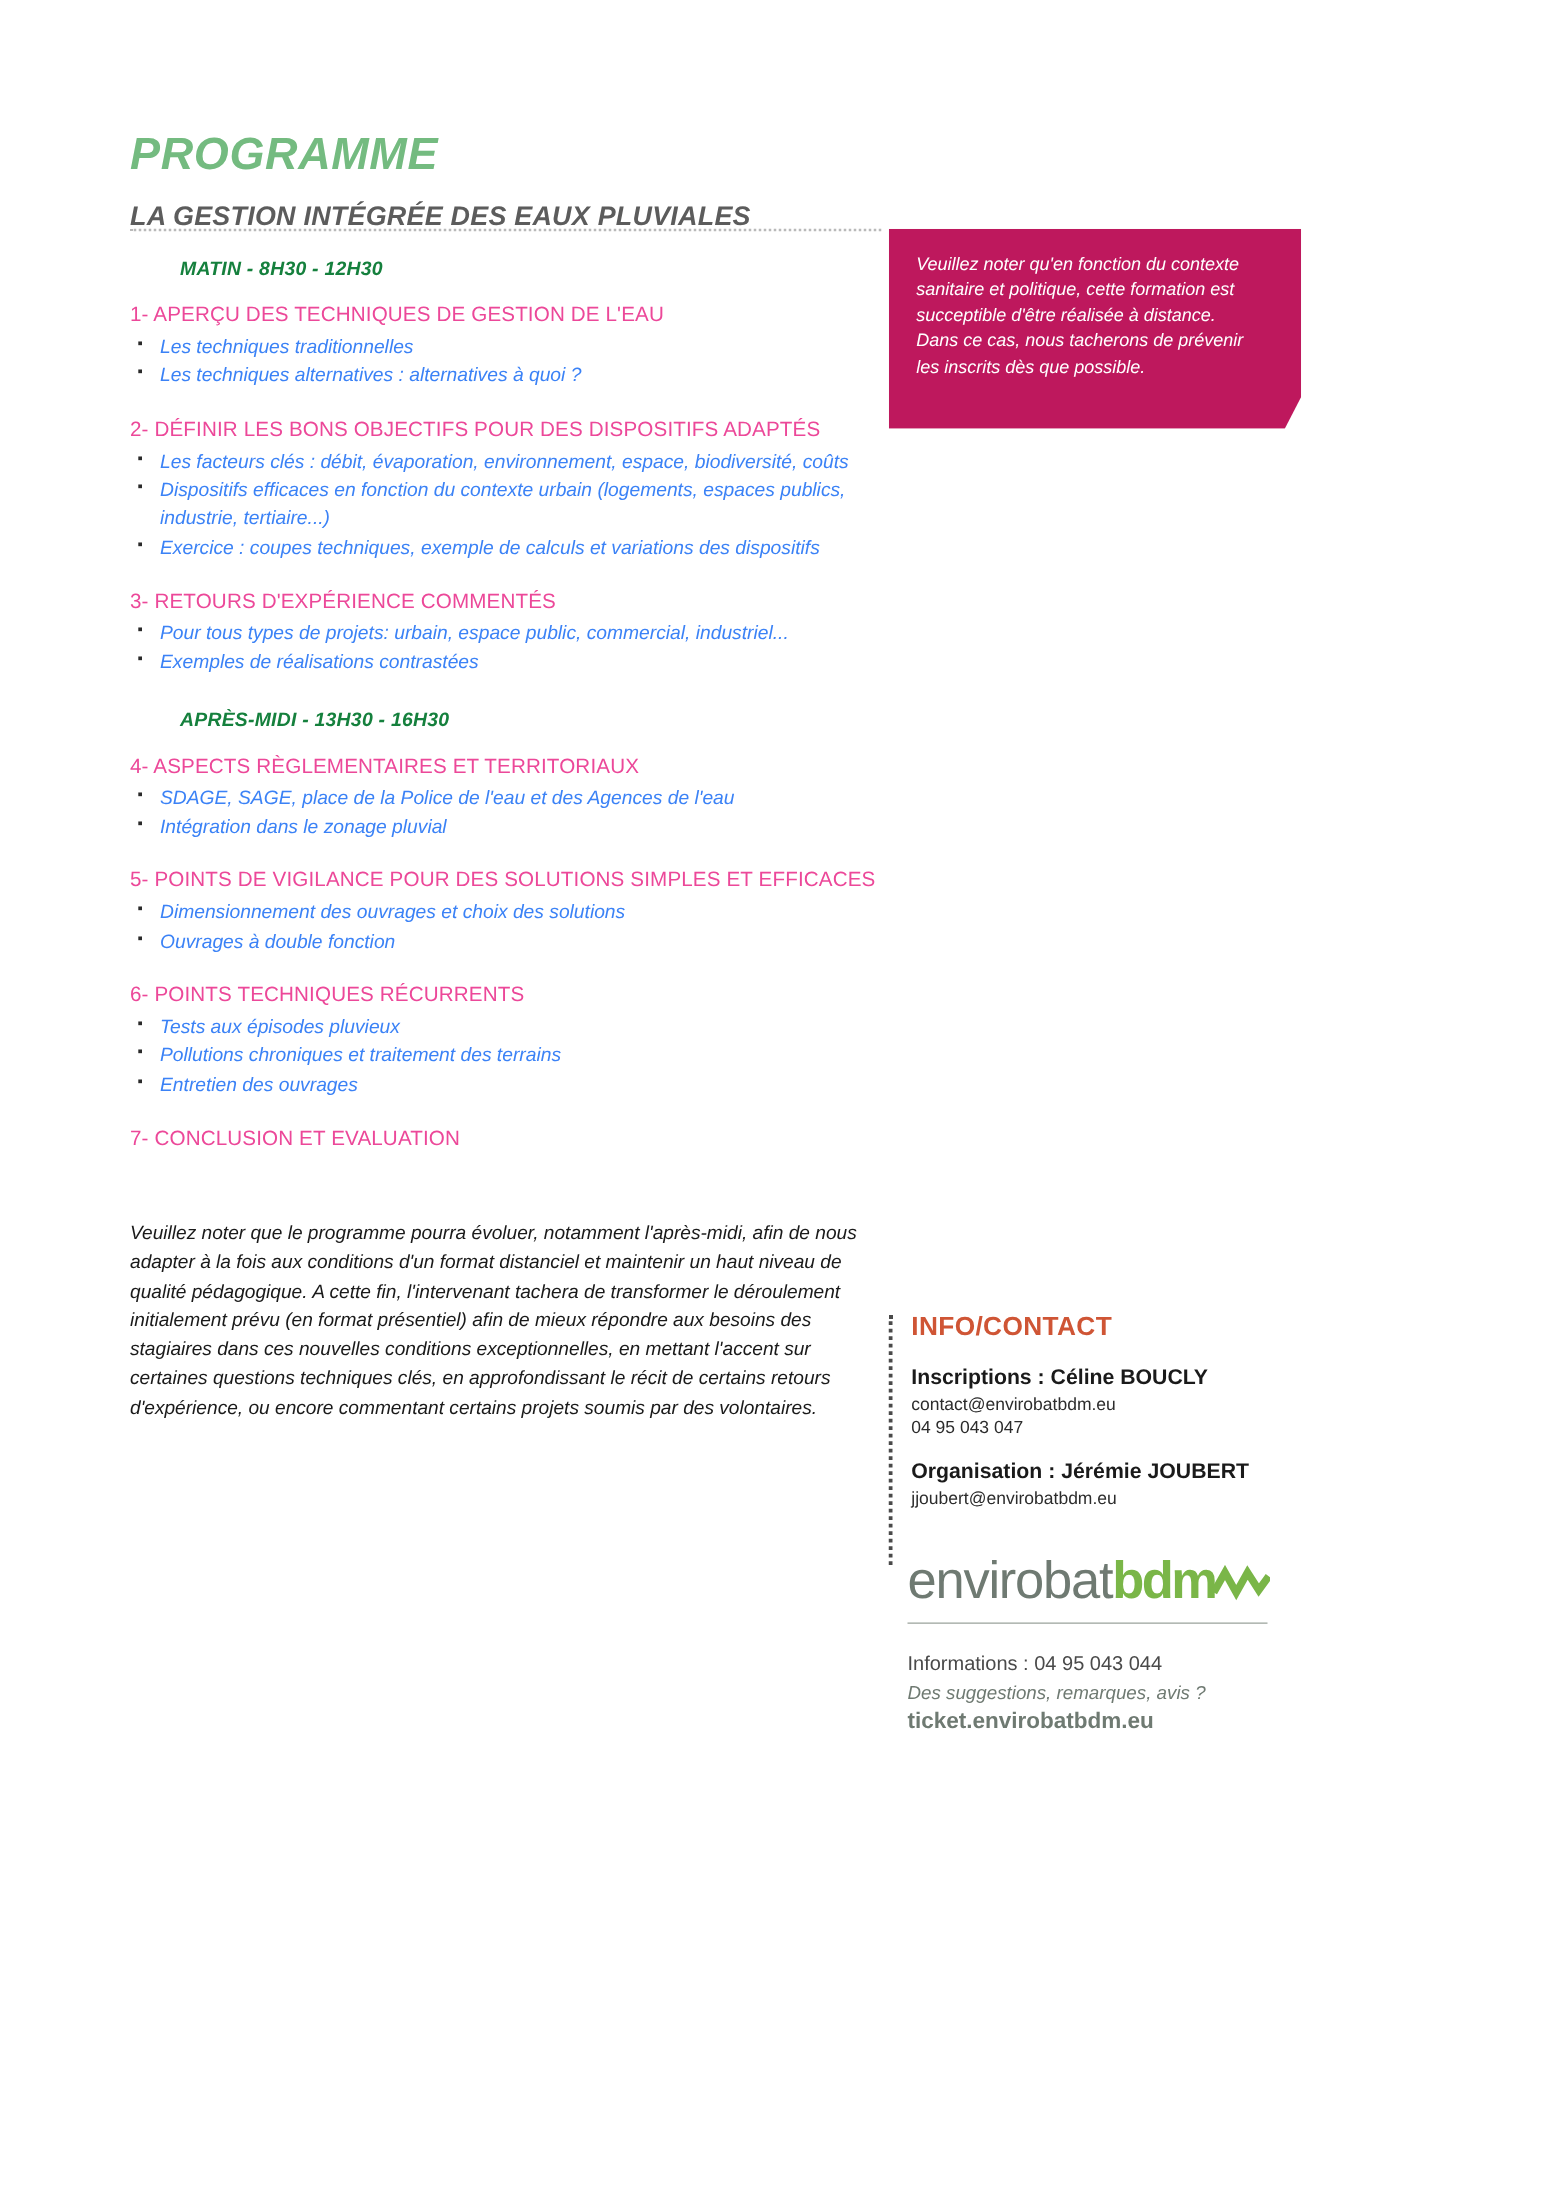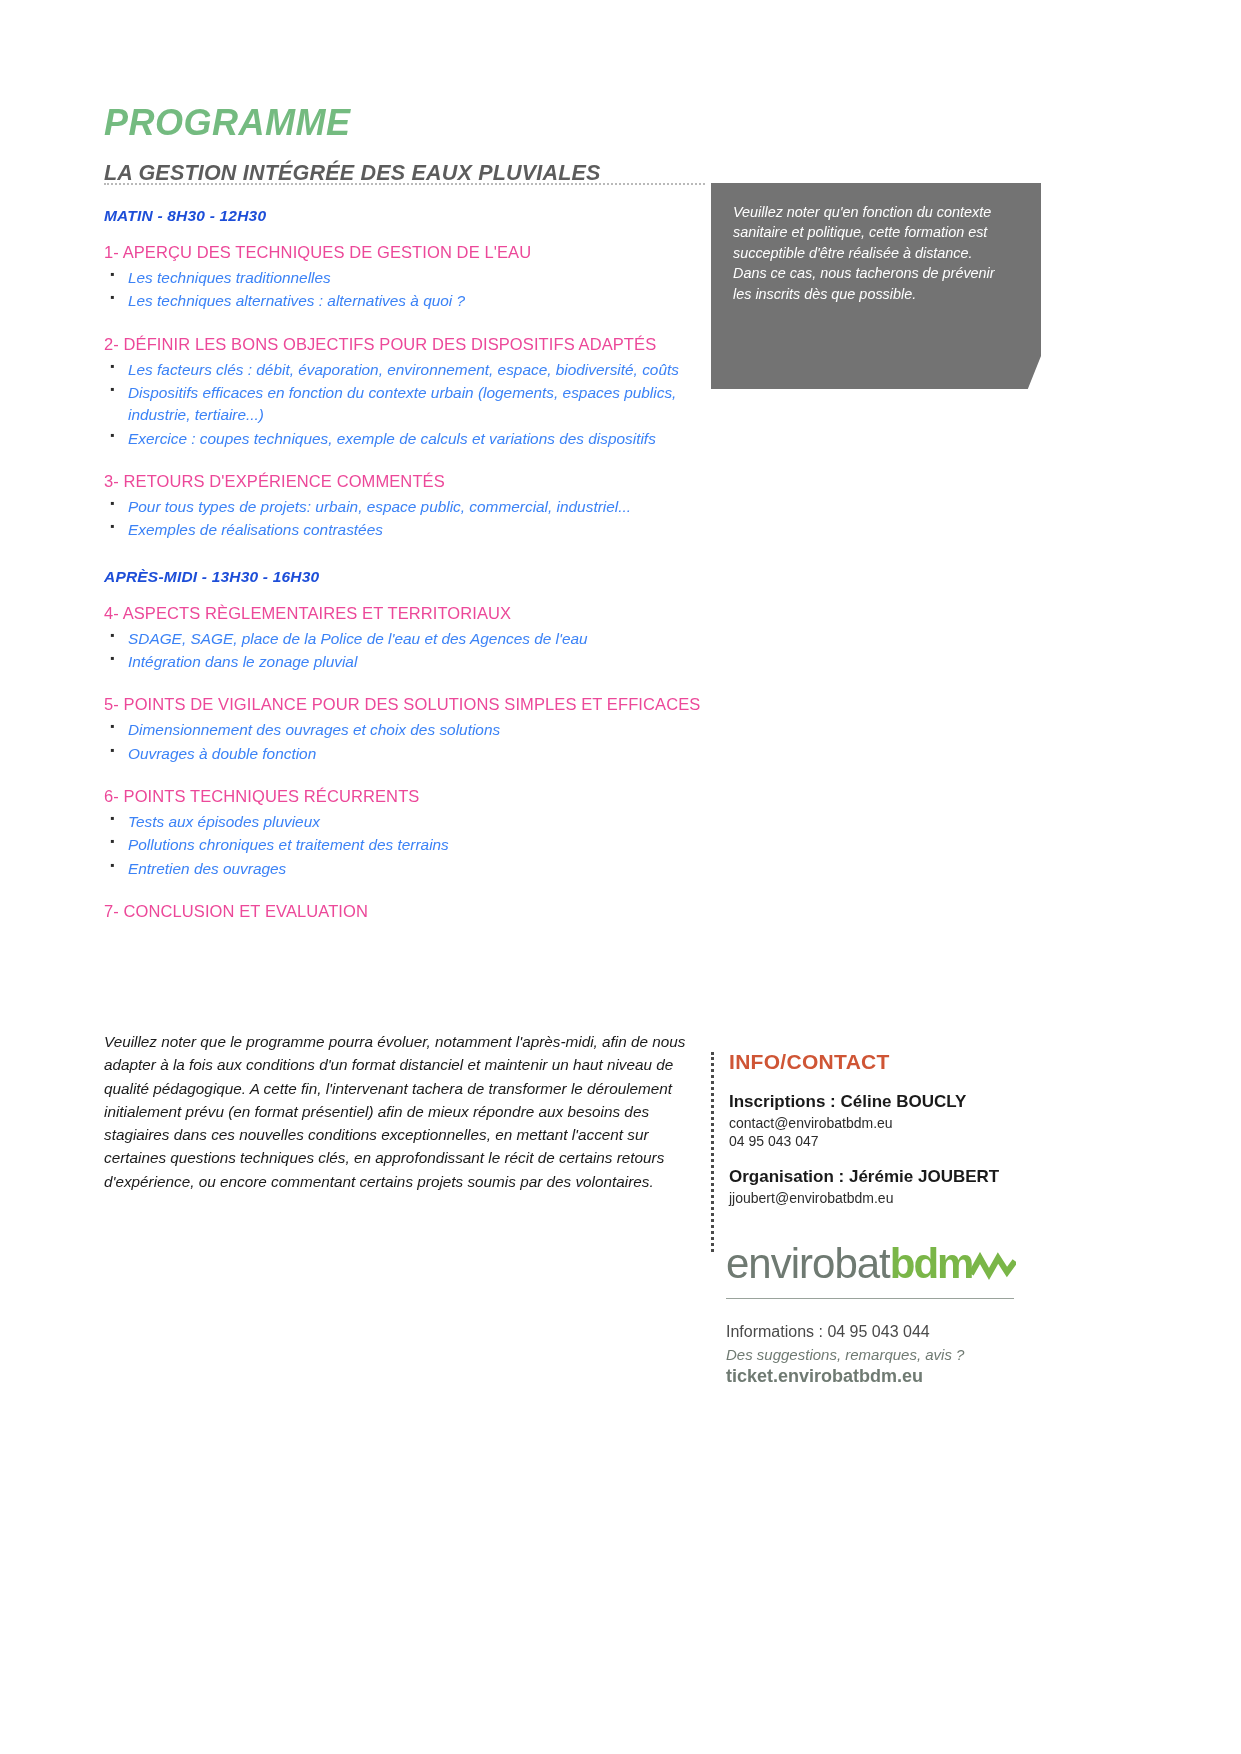--- a/index.html
+++ b/index.html
@@ -25,22 +25,22 @@
   }
   .dotted-rule {
     position: absolute; left: 104px; top: 183px; width: 601px;
     border-top: 2px dotted #b9b9b9; height: 0;
   }
 
   
   .program { position: absolute; left: 104px; top: 203px; width: 610px; }
   .daypart {
     font-size: 15.5px; font-weight: bold; font-style: italic;
-    color: #1d4ed8; letter-spacing: 0.2px;
-    margin-top: 4px; margin-bottom: 18px;
+    color: #15803d; letter-spacing: 0.2px;
+    margin-top: 4px; margin-bottom: 18px; margin-left: 40px;
   }
   .daypart.second { margin-top: 26px; }
   .sect-title {
     font-size: 16.5px; color: #ec4899; letter-spacing: 0.1px;
     margin-bottom: 5px; white-space: nowrap;
   }
   ul.items { list-style: none; margin: 0 0 22px 0; padding: 0; }
   ul.items li {
     position: relative; padding-left: 24px;
     font-size: 15.4px; font-style: italic; color: #3b82f6;
@@ -48,29 +48,29 @@
   }
   ul.items li::before {
     content: "\25AA"; position: absolute; left: 6px; top: -1px;
     font-size: 12px; color: #2a2a2a; font-style: normal;
   }
   .sect-block.last { margin-bottom: 0; }
   .sect-title.standalone { margin-bottom: 0; }
 
   
   .note-para {
-    position: absolute; left: 104px; top: 1030px; width: 604px;
+    position: absolute; left: 104px; top: 975px; width: 604px;
     font-size: 15.3px; font-style: italic; color: #1a1a1a;
     line-height: 1.52; text-align: left;
   }
 
   
   .banner {
-    position: absolute; left: 711px; top: 183px; width: 330px; height: 206px;
-    background: #737373; color: #ffffff;
+    position: absolute; left: 711px; top: 183px; width: 330px; height: 160px;
+    background: #be185d; color: #ffffff;
     padding: 19px 30px 0 22px;
     font-size: 14.4px; font-style: italic; line-height: 1.42;
     clip-path: polygon(0 0, 100% 0, 100% 84%, 96% 100%, 0 100%);
   }
   .banner p + p { margin-top: 0px; }
 
   
   .contact { position: absolute; left: 711px; top: 1050px; width: 330px; }
   .contact-rule {
     position: absolute; left: 711px; top: 1052px; height: 200px;

